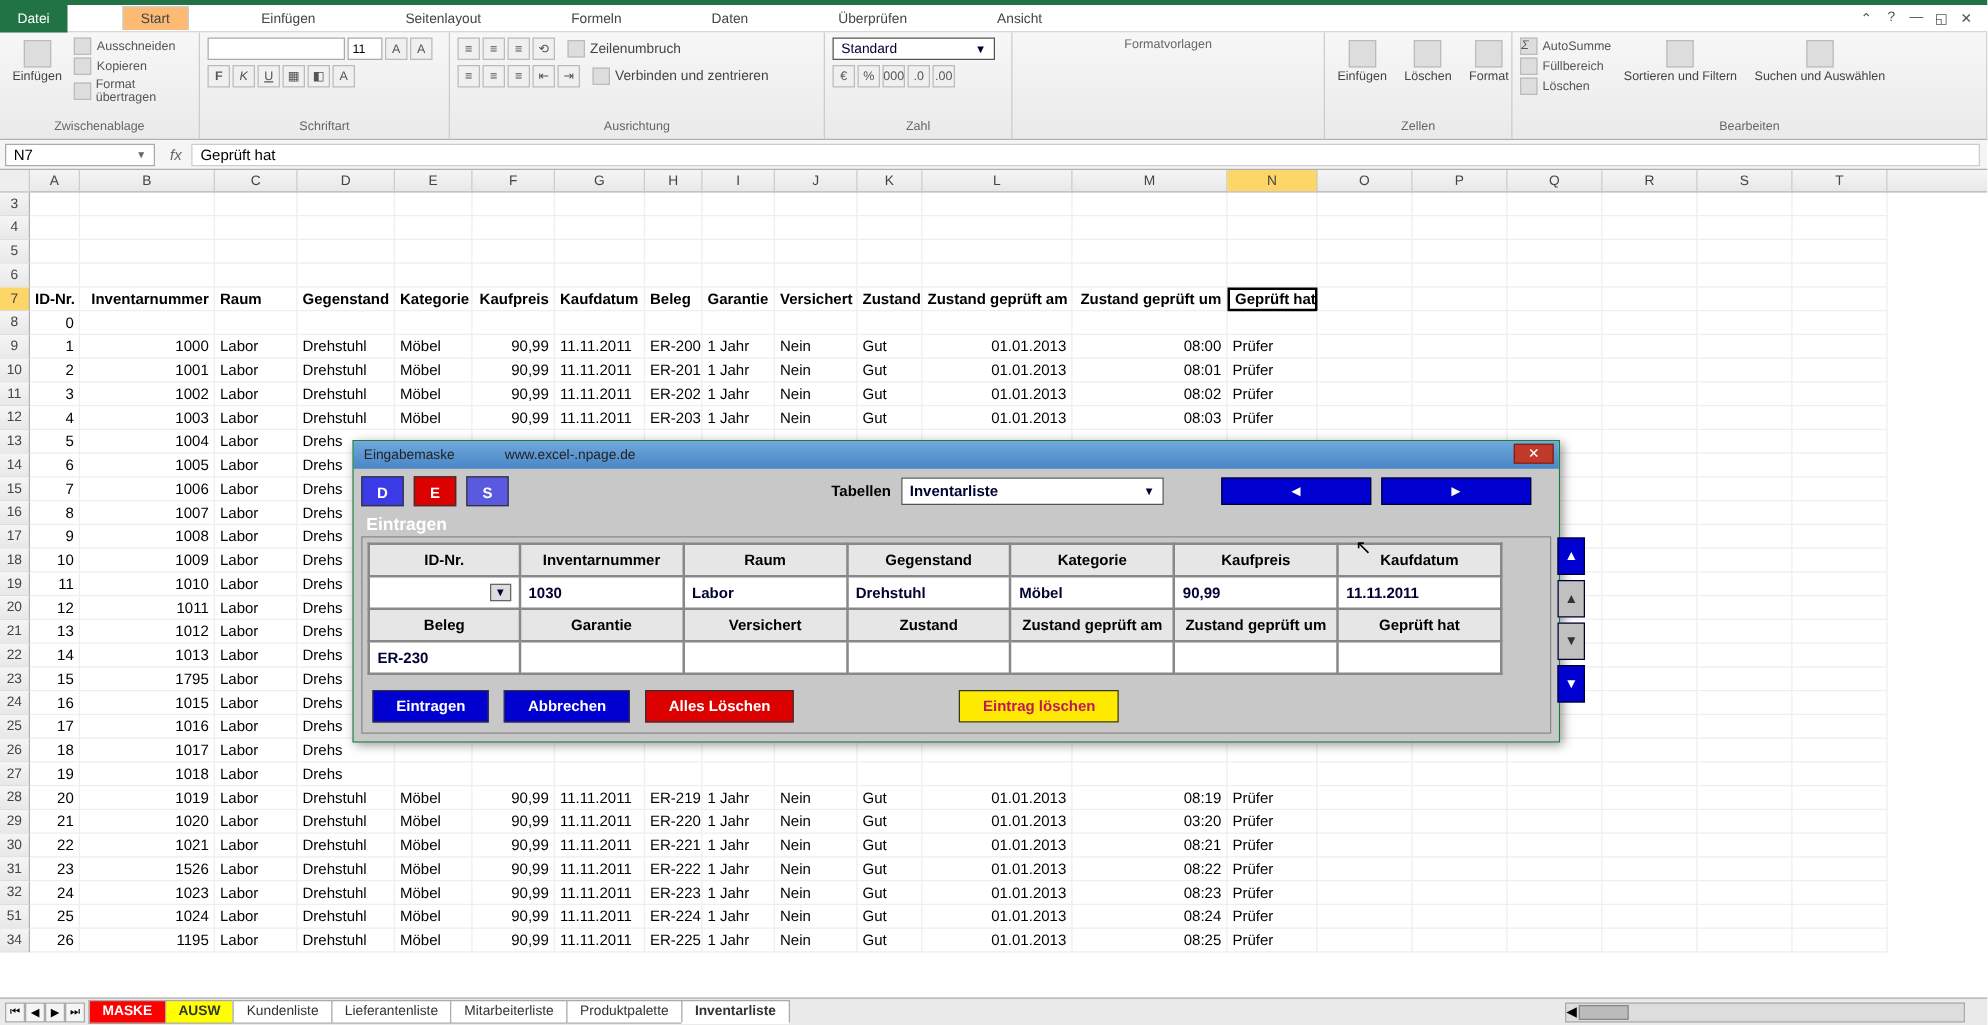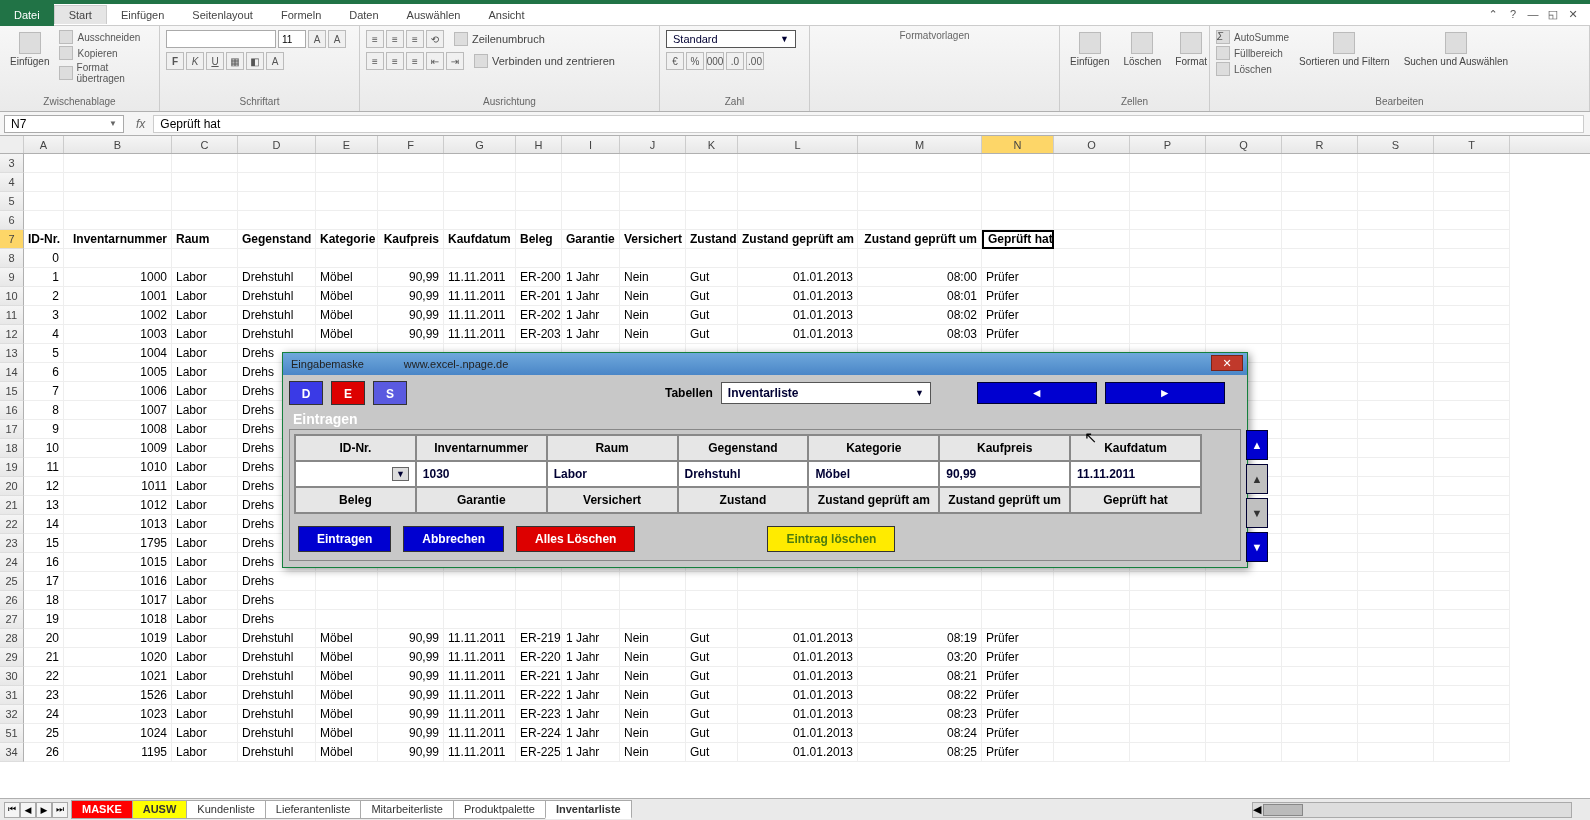--- a/index.html
+++ b/index.html
@@ -1,23 +1,23 @@
 <!DOCTYPE html>
 <html><head>
 <meta charset="utf-8">
 <style>
 * { box-sizing: border-box; margin: 0; padding: 0; font-family: 'Segoe UI', Tahoma, sans-serif; }
 body { background: #fff; width: 1590px; height: 820px; overflow: hidden; position: relative; }
 
 
 .titlebar { height: 4px; background: #217346; }
-.ribbon-tabs { display: flex; align-items: center; background: #fff; height: 22px; border-bottom: 1px solid #ccc; font-size: 11px; }
+.ribbon-tabs { display: flex; align-items: center; background: #fff; height: 22px; border-bottom: 1px solid #ccc; font-size: 11px; gap: 44px; }
 .ribbon-tabs .file-tab { background: #217346; color: #fff; padding: 3px 14px; height: 22px; display: flex; align-items: center; }
 .ribbon-tabs .tab { padding: 3px 14px; color: #444; cursor: pointer; }
-.ribbon-tabs .tab.active { background: #e5e5e5; border: 1px solid #ccc; border-bottom: none; }
+.ribbon-tabs .tab.active { background: #fdba74; border: 1px solid #ccc; border-bottom: none; }
 .ribbon-tabs .right-icons { margin-left: auto; display: flex; gap: 6px; padding-right: 10px; color: #555; font-size: 11px; }
 .ribbon-tabs .right-icons span { width: 14px; text-align: center; }
 
 .ribbon { display: flex; background: linear-gradient(#f7f7f7, #eaeaea); height: 86px; border-bottom: 1px solid #b0b0b0; font-size: 11px; color: #444; }
 .ribbon-group { border-right: 1px solid #ccc; display: flex; flex-direction: column; padding: 2px 6px; }
 .ribbon-group .body { flex: 1; display: flex; align-items: flex-start; gap: 6px; padding-top: 2px; }
 .ribbon-group .label { text-align: center; font-size: 10px; color: #666; padding: 2px 0; }
 .big-btn { display: flex; flex-direction: column; align-items: center; gap: 2px; padding: 2px 4px; font-size: 10px; color: #444; }
 .big-btn .ico { width: 22px; height: 22px; background: #ddd; border: 1px solid #bbb; }
 .mini-row { display: flex; flex-direction: column; gap: 2px; font-size: 10px; }
@@ -88,37 +88,37 @@
 .id-combo .ar { font-size: 9px; border: 1px solid #666; padding: 1px 3px; background: #ddd; }
 
 .side-scroll { position: absolute; right: -28px; top: 0; width: 22px; display: flex; flex-direction: column; gap: 4px; }
 .side-scroll .sb { height: 30px; background: #0000d0; border: 1px solid #003; color: #fff; text-align: center; line-height: 28px; font-size: 11px; }
 .side-scroll .sb.mid { background: #c0c0c0; color: #333; }
 
 .dlg-buttons { display: flex; gap: 12px; margin-top: 8px; padding: 4px; align-items: center; }
 .dbtn { padding: 5px 18px; border: 1px solid #333; font-weight: bold; font-size: 12px; color: #fff; }
 .dbtn.blue { background: #0000d0; }
 .dbtn.red { background: #d00; }
-.dbtn.yellow { background: #ffeb00; color: #4d7c0f; text-align: center; }
+.dbtn.yellow { background: #ffeb00; color: #be185d; text-align: center; }
 
 .cursor { position: absolute; left: 1084px; top: 428px; font-size: 16px; color: #000; pointer-events: none; }
 </style>
 </head>
 <body>
 
 <div class="titlebar"></div>
 
 <div class="ribbon-tabs">
   <div class="file-tab">Datei</div>
   <div class="tab active">Start</div>
   <div class="tab">Einfügen</div>
   <div class="tab">Seitenlayout</div>
   <div class="tab">Formeln</div>
   <div class="tab">Daten</div>
-  <div class="tab">Auswählen</div>
+  <div class="tab">Überprüfen</div>
   <div class="tab">Ansicht</div>
   <div class="right-icons">
     <span>⌃</span>
     <span>?</span>
     <span>—</span>
     <span>◱</span>
     <span>✕</span>
   </div>
 </div>
 
@@ -1106,20 +1106,29 @@
         </tr>
         <tr>
           <th>Beleg</th>
           <th>Garantie</th>
           <th>Versichert</th>
           <th>Zustand</th>
           <th>Zustand geprüft am</th>
           <th>Zustand geprüft um</th>
           <th>Geprüft hat</th>
         </tr>
+        <tr>
+          <td>ER-230</td>
+          <td class="empty"></td>
+          <td class="empty"></td>
+          <td class="empty"></td>
+          <td class="empty"></td>
+          <td class="empty"></td>
+          <td class="empty"></td>
+        </tr>
       </tbody>
         </table>
       <div class="side-scroll">
         <div class="sb">▲</div>
         <div class="sb mid">▲</div>
         <div class="sb mid">▼</div>
         <div class="sb">▼</div>
       </div>
       <div class="dlg-buttons">
         <div class="dbtn blue">Eintragen</div>

